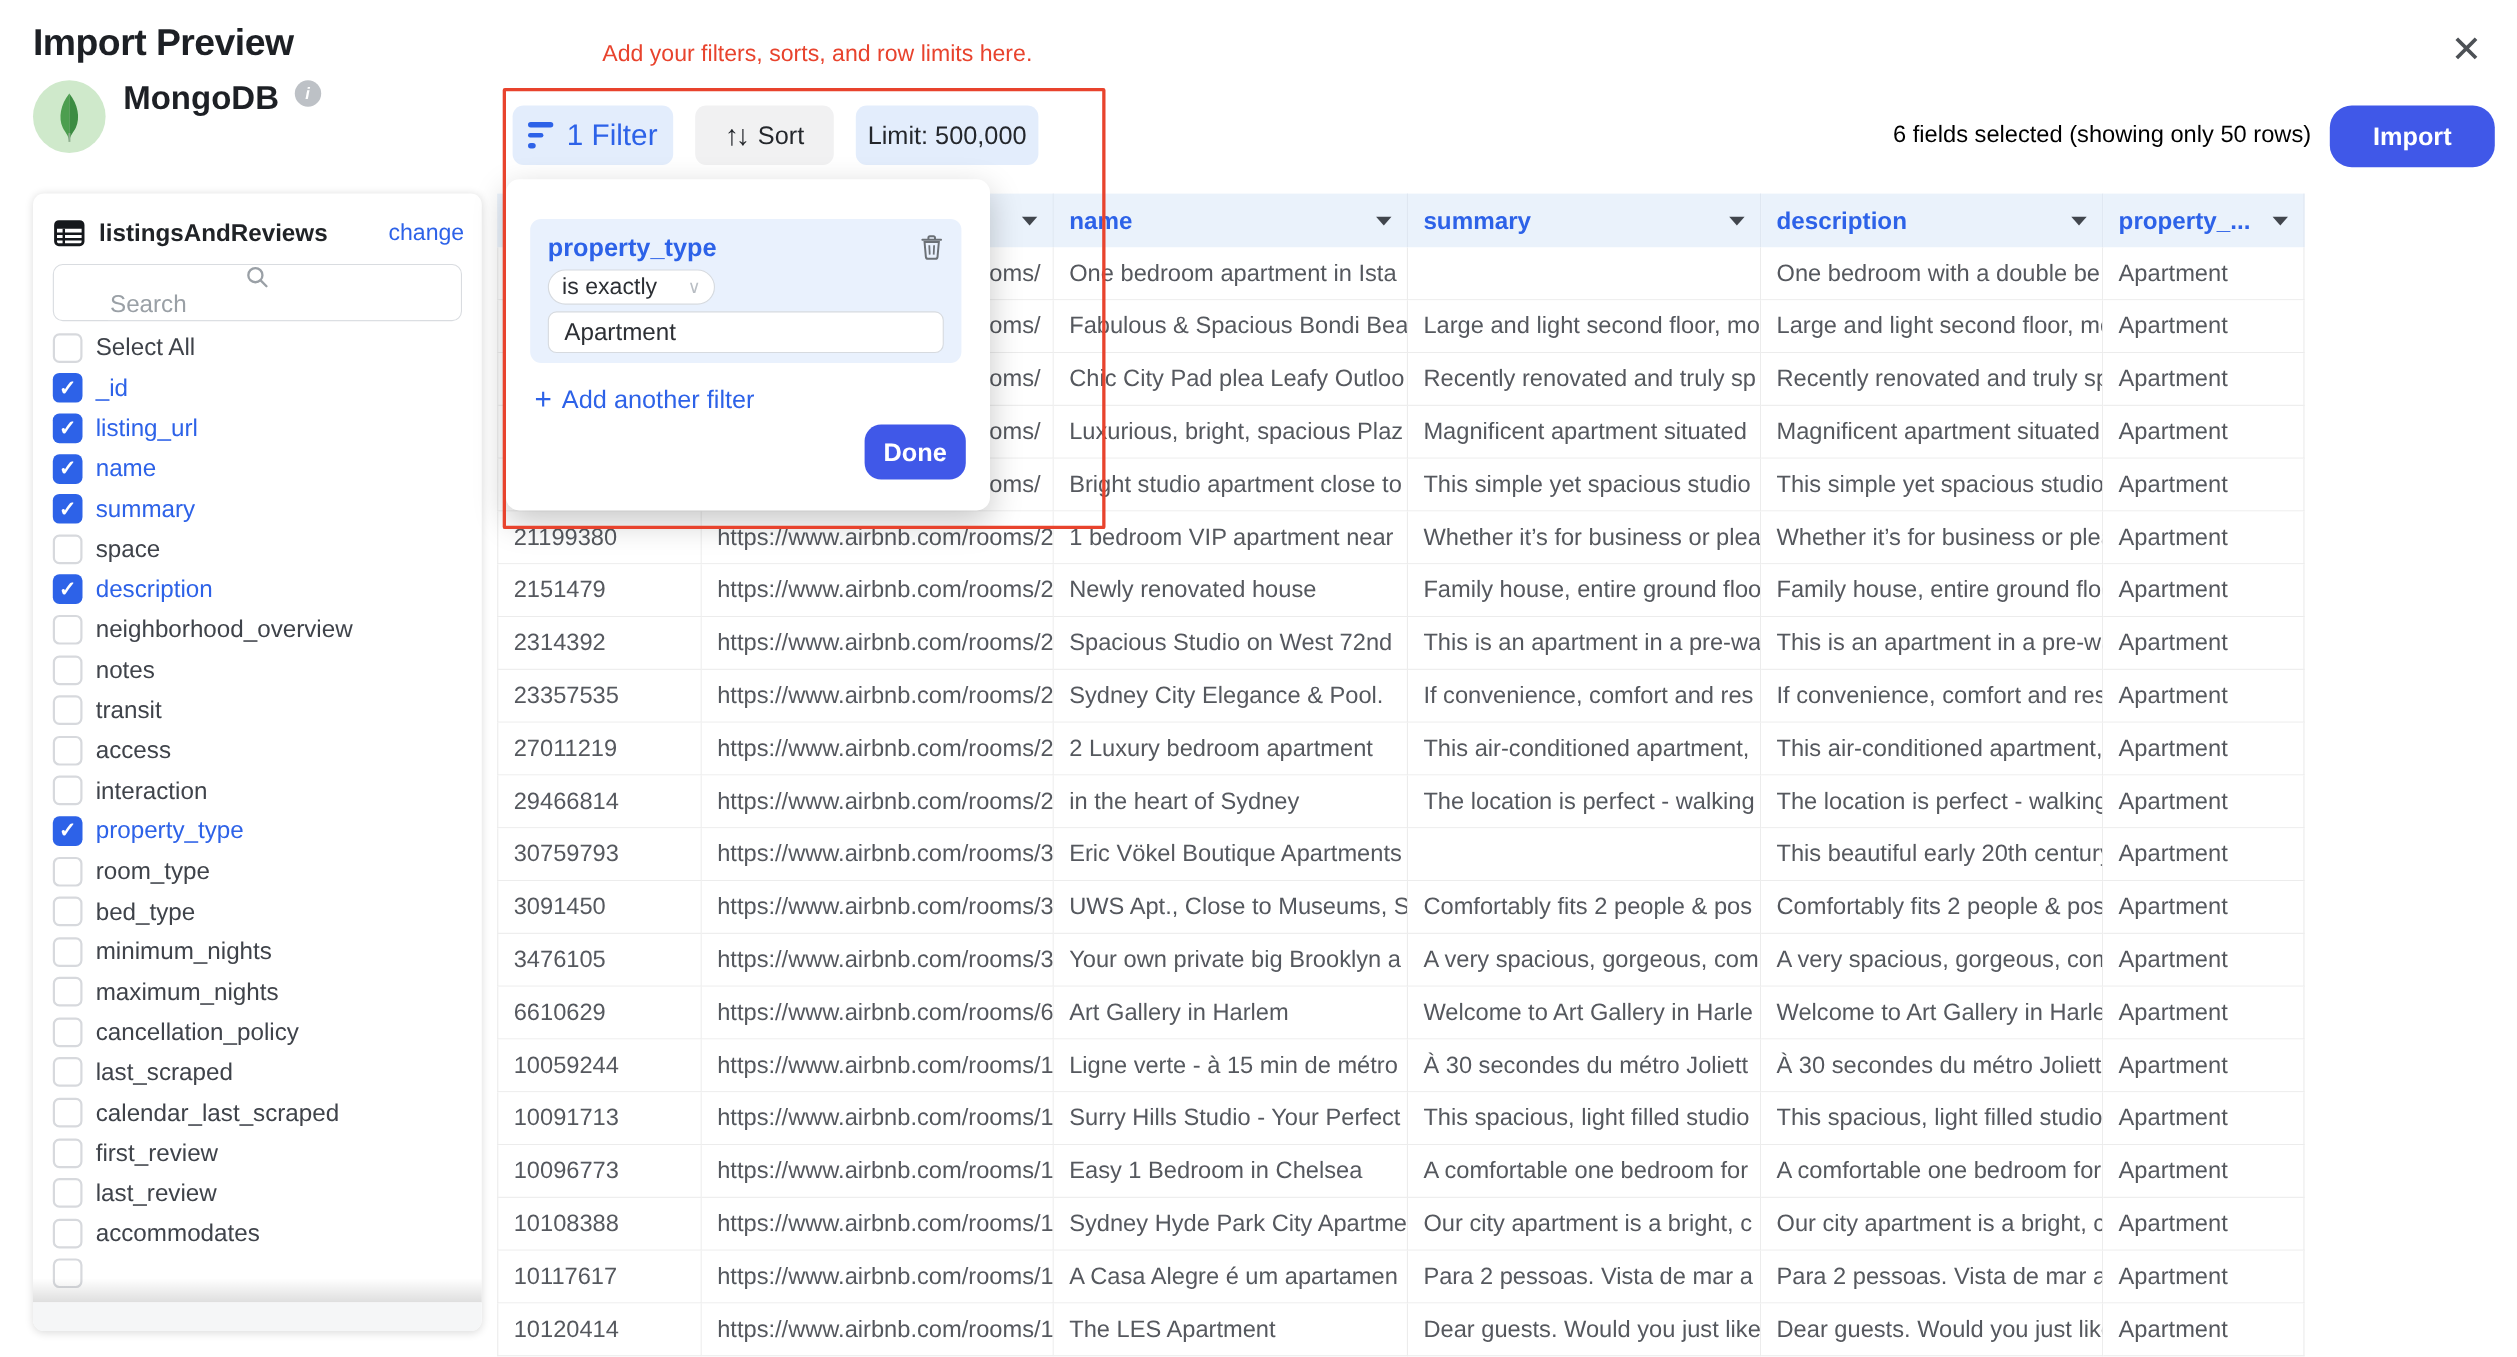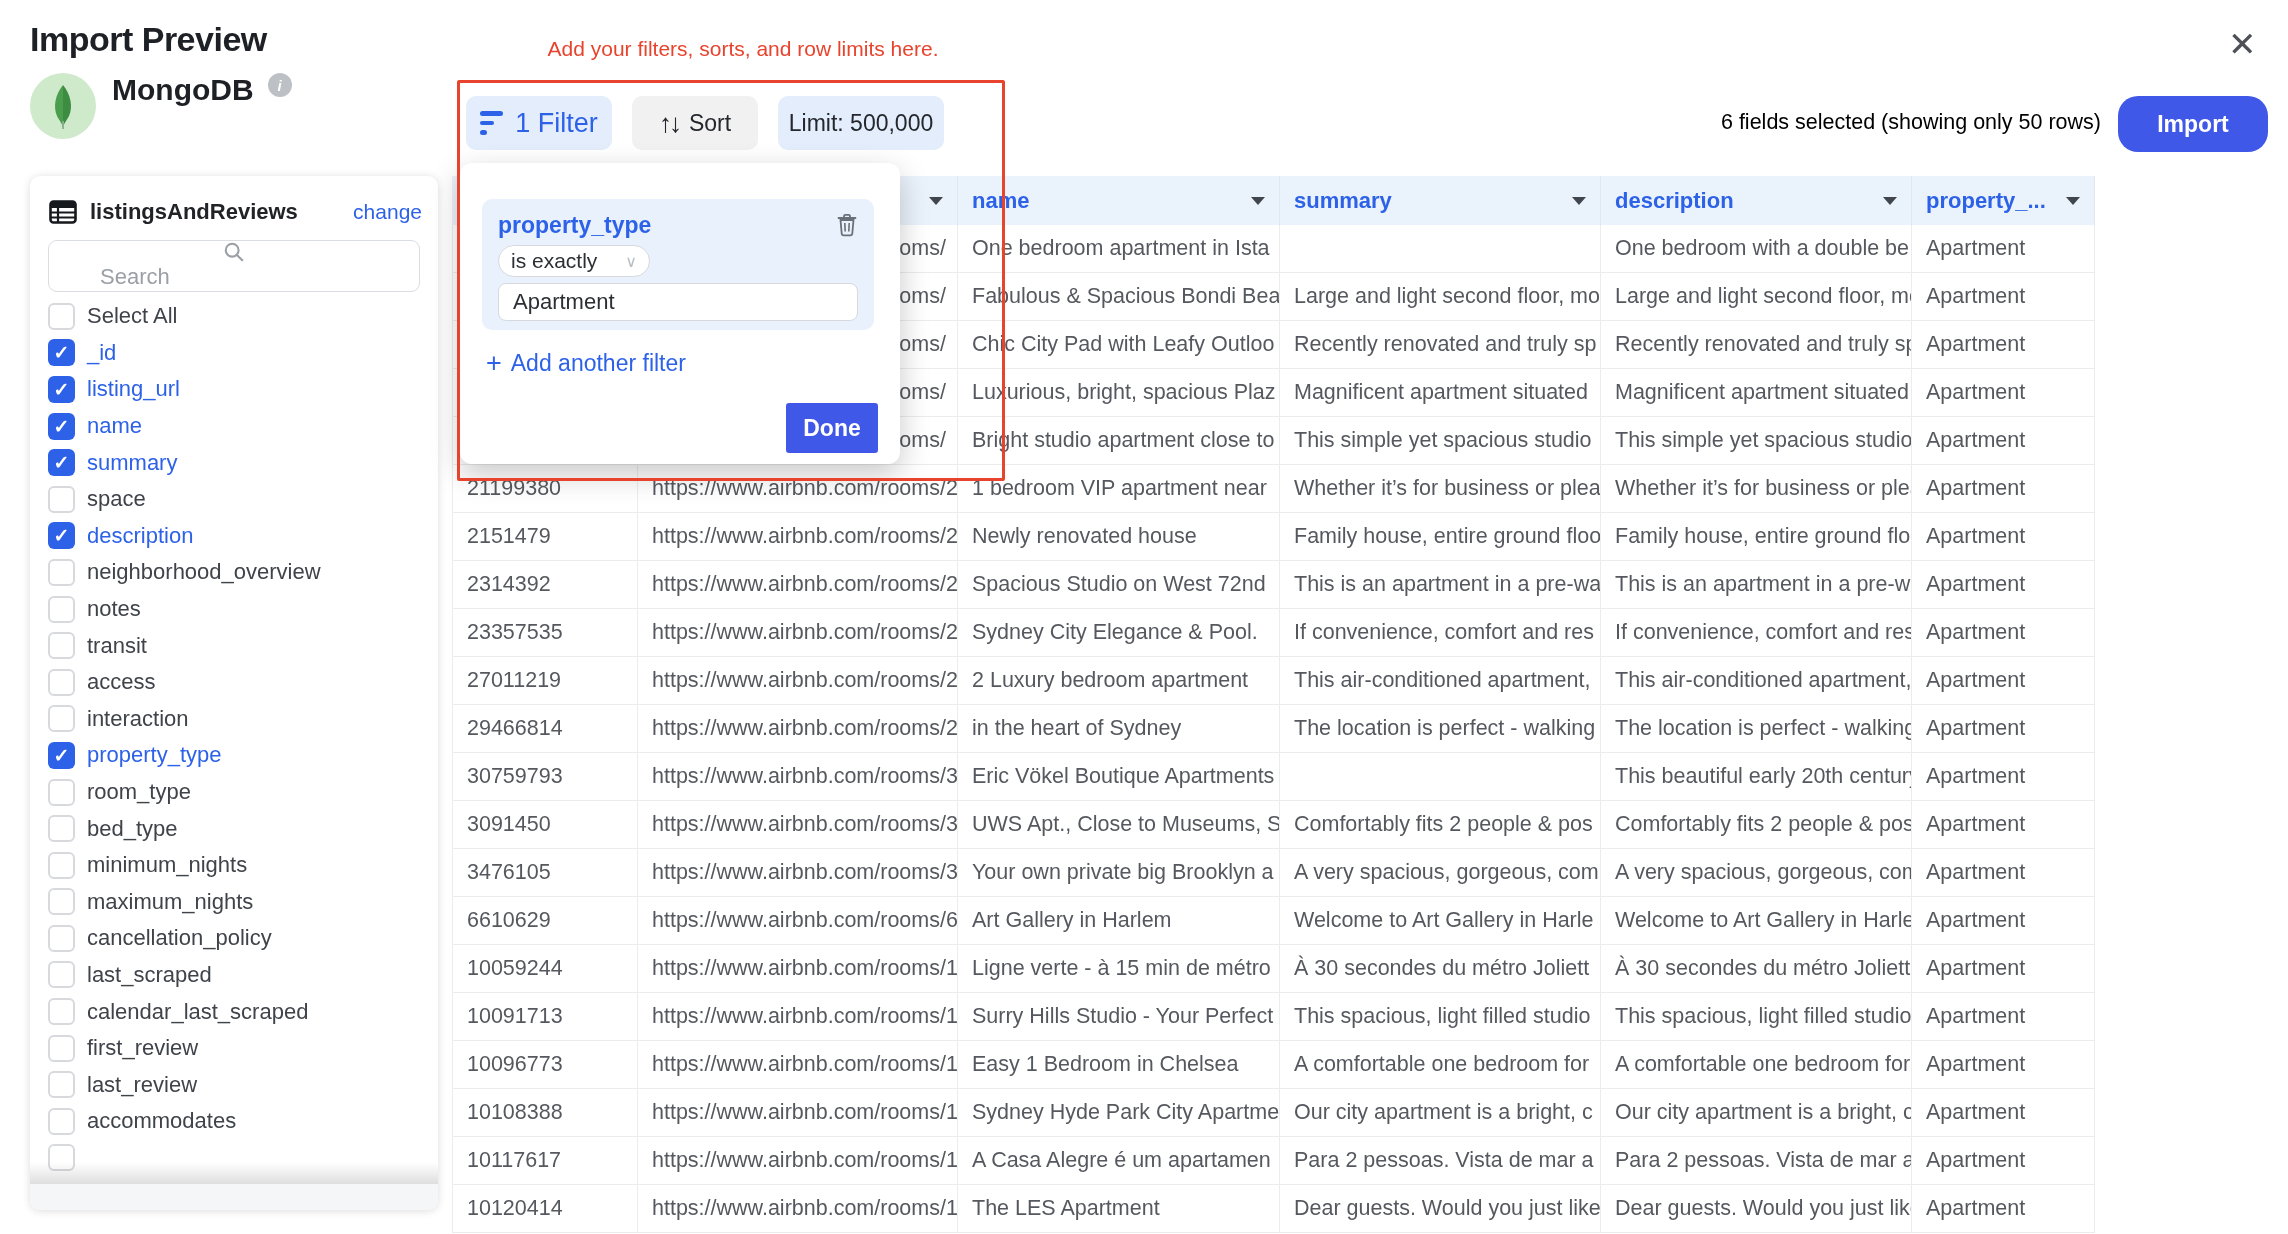--- a/index.html
+++ b/index.html
@@ -85,21 +85,21 @@
   .ptrash{cursor:pointer;display:flex;align-items:center;}
   .pselect{margin-top:7px;width:152px;height:32px;background:#fff;border:1px solid #d6dadf;border-radius:16px;
     box-sizing:border-box;display:flex;align-items:center;justify-content:space-between;padding:0 12px;cursor:pointer;}
   .pselect .op{font-size:21px;color:#2c2f34;}
   .pselect .chev{font-size:16px;color:#b9bec4;}
   .pinput{margin-top:6px;width:100%;height:38px;box-sizing:border-box;border:1px solid #d6dadf;border-radius:8px;
     padding:0 14px;font-size:22px;color:#2c2f34;font-family:inherit;outline:none;}
   .padd{position:absolute;left:26px;top:185px;display:flex;align-items:center;color:var(--blue);cursor:pointer;}
   .padd .plus{font-size:27px;margin-right:9px;font-weight:400;}
   .padd .padd-label{font-size:23px;font-weight:500;}
-  .pdone{position:absolute;right:22px;bottom:11px;width:92px;height:50px;border:none;border-radius:3px;
+  .pdone{position:absolute;right:22px;bottom:28px;width:92px;height:50px;border:none;border-radius:15px;
     background:var(--btn);color:#fff;font-size:23px;font-weight:700;font-family:inherit;cursor:pointer;}
 
   
   .redrect{position:absolute;left:457px;top:80px;width:548px;height:401px;border:3px solid var(--red);
     border-radius:2px;z-index:40;pointer-events:none;box-sizing:border-box;}
 </style>
 </head>
 <body>
 
 <div class="app">
@@ -284,21 +284,21 @@
           <div class="td c0"></div>
           <div class="td c1">https://www.airbnb.com/rooms/</div>
           <div class="td c2">Fabulous &amp; Spacious Bondi Bea</div>
           <div class="td c3">Large and light second floor, mo</div>
           <div class="td c4">Large and light second floor, mo</div>
           <div class="td c5">Apartment</div>
         </div>
         <div class="trow">
           <div class="td c0"></div>
           <div class="td c1">https://www.airbnb.com/rooms/</div>
-          <div class="td c2">Chic City Pad with Leafy Outloo</div>
+          <div class="td c2">Chic City Pad plea Leafy Outloo</div>
           <div class="td c3">Recently renovated and truly sp</div>
           <div class="td c4">Recently renovated and truly sp</div>
           <div class="td c5">Apartment</div>
         </div>
         <div class="trow">
           <div class="td c0"></div>
           <div class="td c1">https://www.airbnb.com/rooms/</div>
           <div class="td c2">Luxurious, bright, spacious Plaz</div>
           <div class="td c3">Magnificent apartment situated</div>
           <div class="td c4">Magnificent apartment situated</div>

